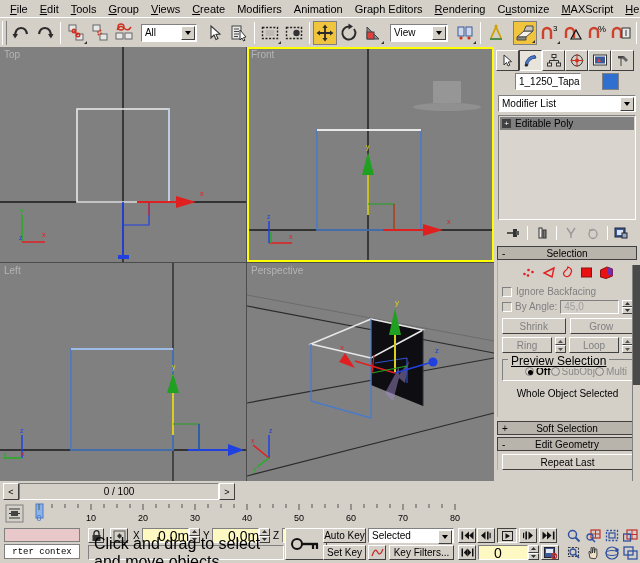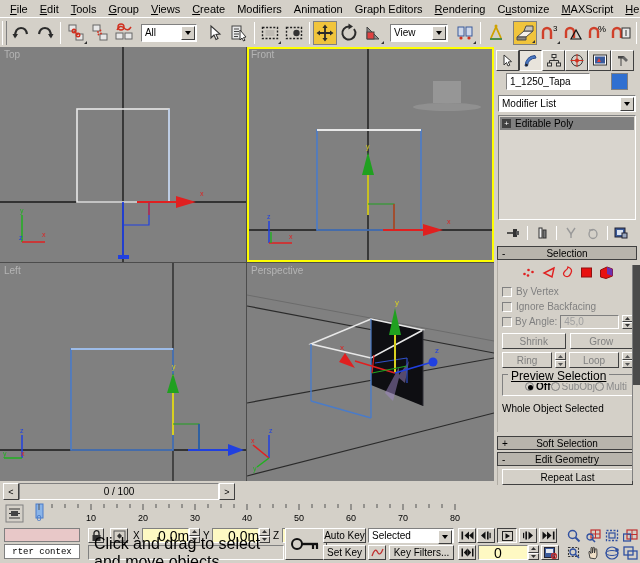--- a/index.html
+++ b/index.html
@@ -76,21 +76,21 @@
   .cmdpanel { position:absolute; left:494px; top:47px; width:146px; height:434px;
               background:#d4d0c8; }
   .cptabs { display:flex; height:24px; align-items:center;
             padding:2px 2px 0 2px; }
   .cptab { width:23px; height:21px; background:#d4d0c8;
            border:1px solid #fff; border-right-color:#404040;
            border-bottom-color:#404040;
            display:flex;align-items:center;justify-content:center; }
   .cptab.active { background:#e8e4dc; border:1px solid #404040;
                   border-right-color:#fff; border-bottom-color:#fff; }
-  .namerow { display:flex; padding:2px 12px; gap:21px; }
+  .namerow { display:flex; padding:2px 21px; gap:21px; }
   .namefield { flex:1; height:17px; background:#fff;
                border:1px solid #808080; border-right-color:#fff;
                border-bottom-color:#fff;
                font-size:10px; padding:2px 0 0 3px; }
   .colorswatch { width:17px; height:17px; background:#2f6fd0;
                  border:1px solid #808080; }
   .modlist { margin:3px 4px; height:17px; }
   .modstack { margin:2px 4px; height:105px; background:#d9d5ce;
               border:1px solid #808080; border-right-color:#fff;
               border-bottom-color:#fff; padding:1px; }
@@ -638,24 +638,20 @@
           <span>
             <svg width="15" height="13" viewBox="0 0 15 13">
               <polygon points="1.5,4 8,1 13.5,3 13.5,10 7,12.5 1.5,11" fill="#e81010" stroke="#901010"></polygon>
               <polygon points="8,1 13.5,3 13.5,10 8,8" fill="#6a30b0"></polygon>
             </svg>
           </span>
         </div>
 
         <div class="chkrow">
           <span class="chk"></span>
-          <span>By Vertex</span>
-        </div>
-        <div class="chkrow">
-          <span class="chk"></span>
           <span>Ignore Backfacing</span>
         </div>
         <div class="chkrow" style="gap:3px;">
           <span class="chk"></span>
           <span>By Angle:</span>
           <span class="spinbox" style="flex:1;">45,0</span>
           <span class="spinner">
             <div>
               <svg width="5" height="3" viewBox="0 0 5 3">
                   <polygon points="2.5,0 5,3 0,3" fill="#333"></polygon>
@@ -713,21 +709,21 @@
               <span class="radio"></span>
               <span style="color:#8a8a8a;">SubObj</span>
             </span>
             <span class="radiorow">
               <span class="radio"></span>
               <span style="color:#8a8a8a;">Multi</span>
             </span>
           </div>
         </div>
 
-        <div style="margin-top:7px; font-size:10px;">Whole Object Selected</div>
+        <div style="text-align:center; margin-top:7px; font-size:10px;">Whole Object Selected</div>
         <div style="height:14px;"></div>
       </div>
     </div>
 
     <div class="rollout" style="margin-top:4px;">
       <div class="rolloutbar">
         <span class="pm">+</span>
         <span>Soft Selection</span>
       </div>
     </div>

